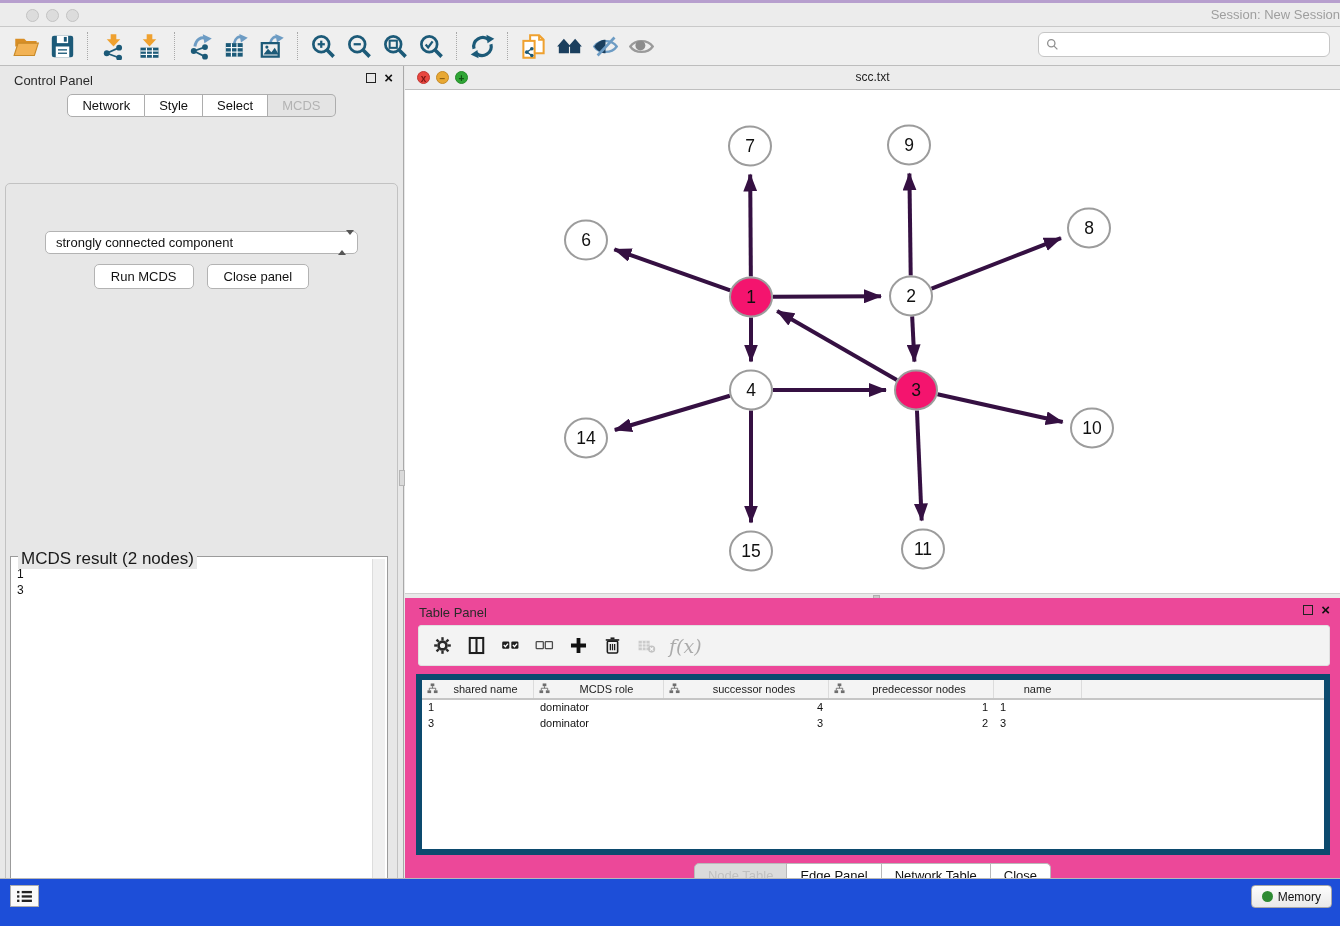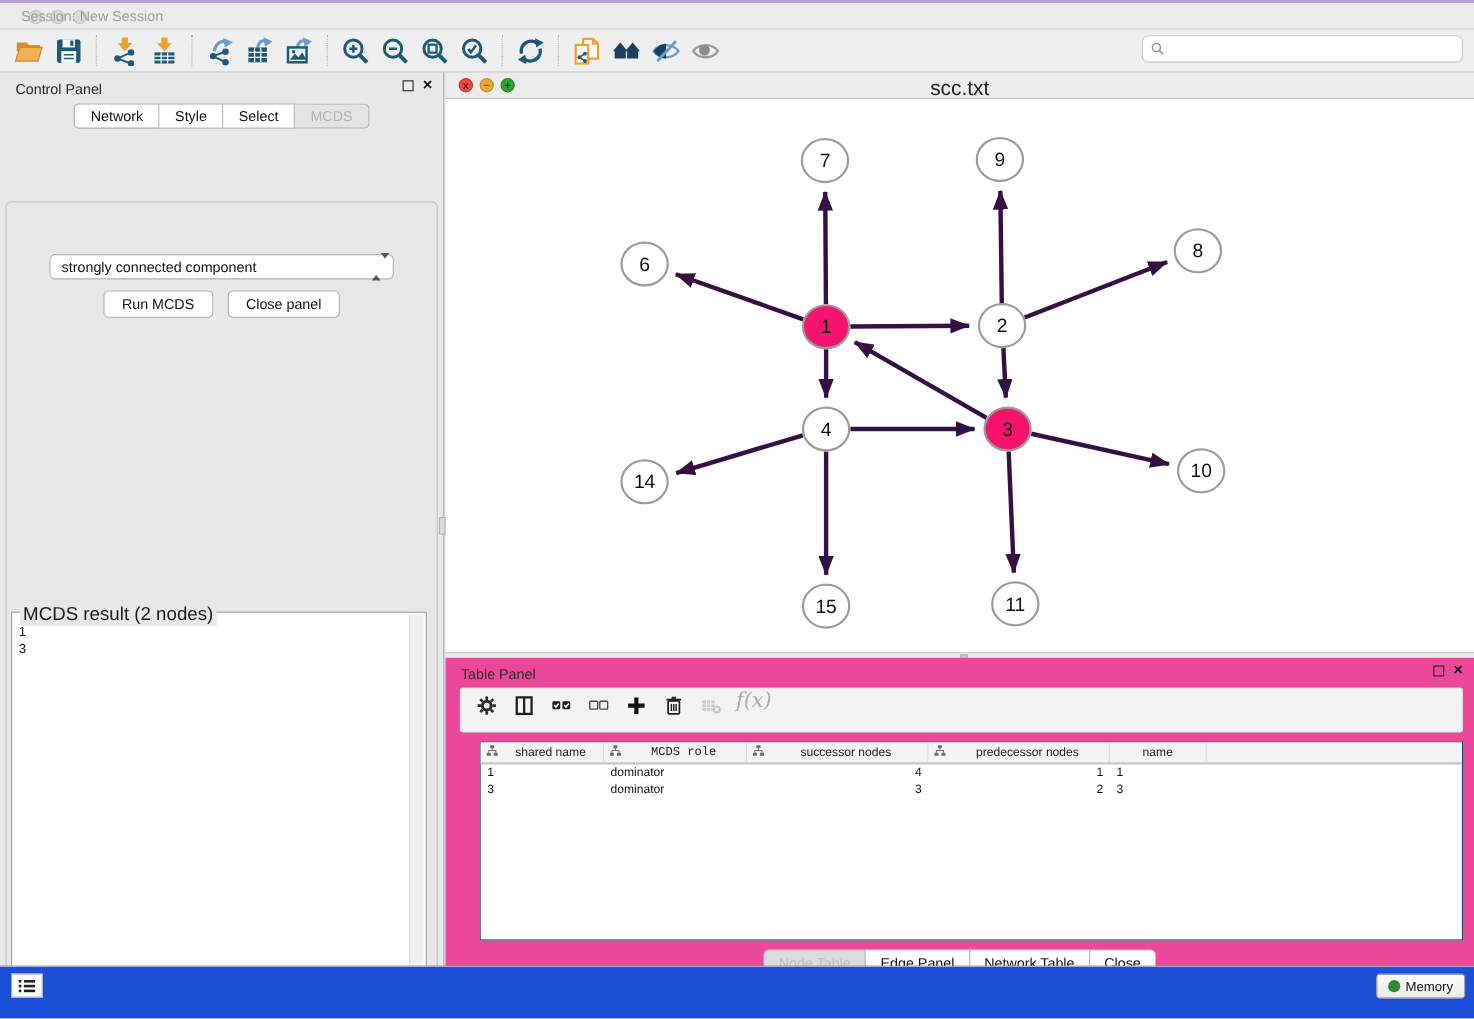--- a/index.html
+++ b/index.html
@@ -3,21 +3,21 @@
 <meta charset="utf-8">
 <style>
   * { margin:0; padding:0; box-sizing:border-box; }
   html,body { width:1340px; height:926px; }
   body { font-family:"Liberation Sans","DejaVu Sans",sans-serif; background:#E8E8E8; overflow:hidden; position:relative; }
   .screen { position:absolute; inset:0; background:#E8E8E8; }
 
   
   .top-accent { position:absolute; left:0; top:0; right:0; height:3px; background:#B79FCE; }
   .titlebar { position:absolute; left:0; top:3px; right:0; height:24px; background:#ECECEC; border-bottom:1px solid #C9C9C9; }
-  .titlebar .title { position:absolute; left:0; right:0; top:4px; text-align:left; font-size:13px; color:#9E9E9E;margin-left:19px; }
+  .titlebar .title { position:absolute; left:0; right:0; top:4px; text-align:right; font-size:13px; color:#9E9E9E; }
   .tl-dot { position:absolute; top:6px; width:13px; height:13px; border-radius:50%; background:#DCDCDC; border:1px solid #C3C3C3; }
 
   
   .toolbar { position:absolute; left:0; top:27px; right:0; height:39px; background:#EFEFEF; border-bottom:1px solid #BDBDBD; display:flex; align-items:center; padding-left:8px; }
   .tb-btn { width:36px; height:34px; display:flex; align-items:center; justify-content:center; }
   .tb-btn svg { width:27px; height:27px; }
   .tb-sep { width:1px; height:28px; border-left:1px dotted #A9A9A9; margin:0 7px; }
   .search-field { position:absolute; right:10px; top:5px; width:292px; height:25px; background:#fff; border:1px solid #C6C6C6; border-radius:6px; display:flex; align-items:center; padding-left:7px; }
   .search-field svg { width:13px; height:13px; }
 
@@ -48,40 +48,40 @@
   .cp-btn { background:#fff; border:1px solid #B3B3B3; border-radius:5px; font-size:13px; color:#111; padding:4px 16px; min-width:95px; text-align:center; }
 
   .result-box { position:absolute; left:4px; right:9px; top:372px; bottom:4px; border:1px solid #9B9B9B; background:#fff; }
   .result-legend { position:absolute; left:7px; top:-8px; background:#E7E7E7; padding:0 3px; font-size:17px; color:#1A1A1A; }
   .result-items { padding:9px 0 0 6px; font-size:12px; color:#111; line-height:16px; white-space:pre-line; }
   .result-scroll { position:absolute; right:2px; top:2px; bottom:2px; width:13px; background:#F0F0F0; border-left:1px solid #DDD; }
 
   
   .net-window { position:absolute; left:0; top:0; right:0; height:527px; }
   .net-titlebar { height:24px; background:#ECECEC; border-bottom:1px solid #BFBFBF; position:relative; }
-  .net-title { position:absolute; left:0; right:0; top:4px; text-align:center; font-size:19px; color:#222; }
+  .net-title { position:absolute; left:0; right:0; top:4px; text-align:center; font-size:12px; color:#222; }
   .traffic { position:absolute; top:5px; width:13px; height:13px; border-radius:50%; font-size:10px; font-weight:bold; text-align:center; line-height:13px; }
   .traffic.red { background:#E8463F; border:1px solid #C23732; color:#7E1613; }
   .traffic.yellow { background:#E8A833; border:1px solid #C58A26; color:#8A5D0D; }
   .traffic.green { background:#2FA535; border:1px solid #248A2A; color:#0E5213; }
   .net-canvas { position:absolute; left:0; top:24px; right:0; bottom:0; background:#fff; }
 
   .h-splitter { position:absolute; left:0; top:527px; right:0; height:5px; background:#E9E9E9; border-top:1px solid #CFCFCF; }
   .h-splitter .grip { position:absolute; left:50%; top:1px; width:7px; height:4px; background:#C9C9C9; border:1px solid #AFAFAF; }
   .v-grip { position:absolute; left:-6px; top:404px; width:6px; height:16px; background:#DADADA; border:1px solid #B5B5B5; }
 
   
   .table-panel { position:absolute; left:0; top:532px; right:0; bottom:0; background:#ec4899; }
-  .tp-toolbar { position:absolute; left:13px; right:10px; top:27px; height:41px; background:#F3F3F3; border:1px solid #E0E0E0; border-radius:3px; display:flex; align-items:flex-start; padding-left:8px; gap:4px; }
+  .tp-toolbar { position:absolute; left:13px; right:10px; top:27px; height:41px; background:#F3F3F3; border:1px solid #E0E0E0; border-radius:3px; display:flex; align-items:center; padding-left:8px; gap:4px; }
   .tp-btn { width:30px; height:30px; display:flex; align-items:center; justify-content:center; }
   .tp-btn svg { width:19px; height:19px; }
   .tp-btn.disabled { opacity:.45; }
   .fx-label { font-family:"DejaVu Serif","Liberation Serif",serif; font-style:italic; font-size:19px; color:#ABABAB; margin-left:4px; }
 
-  .data-table { position:absolute; left:31px; right:10px; top:76px; height:181px; background:#fff; border:1px solid #0c4a6e; }
+  .data-table { position:absolute; left:11px; right:10px; top:76px; height:181px; background:#fff; border:6px solid #0c4a6e; }
   .thead { display:flex; height:20px; background:#F4F4F4; border-bottom:2px solid #C6C6C6; }
   .th { display:flex; align-items:center; font-size:11px; color:#222; border-right:1px solid #DCDCDC; position:relative; }
   .th .th-label { flex:1; text-align:center; }
   .th .tree { margin-left:5px; }
   .trow { display:flex; height:16px; font-size:11px; color:#111; }
   .td { padding:1px 6px 0 6px; overflow:hidden; white-space:nowrap; }
 
   .tp-tabs { position:absolute; left:0; right:0; top:265px; display:flex; justify-content:center; }
   .tp-tab { padding:4px 13px; font-size:13px; background:#fff; border:1px solid #B9B9B9; border-left:none; color:#111; }
   .tp-tab:first-child { border-left:1px solid #B9B9B9; border-radius:5px 0 0 5px; }
@@ -453,21 +453,21 @@
         <div class="thead">
             <div class="th" style="width: 112px;">
               <span class="tree"><svg viewBox="0 0 12 12" width="11" height="11">
                   <rect x="4" y="0.5" width="4" height="3" fill="#6E6E6E"></rect>
                   <rect x="0.5" y="8" width="4" height="3" fill="#6E6E6E"></rect>
                   <rect x="7.5" y="8" width="4" height="3" fill="#6E6E6E"></rect>
                   <path d="M6 3.5v2.2 M2.5 8V5.7h7V8" fill="none" stroke="#6E6E6E" stroke-width="1"></path>
                 </svg></span>
               <span class="th-label">shared name</span>
             </div>
-            <div class="th" style="width: 130px; font-family: Liberation Mono, monospace;">
+            <div class="th" style="width: 130px;">
               <span class="tree"><svg viewBox="0 0 12 12" width="11" height="11">
                   <rect x="4" y="0.5" width="4" height="3" fill="#6E6E6E"></rect>
                   <rect x="0.5" y="8" width="4" height="3" fill="#6E6E6E"></rect>
                   <rect x="7.5" y="8" width="4" height="3" fill="#6E6E6E"></rect>
                   <path d="M6 3.5v2.2 M2.5 8V5.7h7V8" fill="none" stroke="#6E6E6E" stroke-width="1"></path>
                 </svg></span>
               <span class="th-label">MCDS role</span>
             </div>
             <div class="th" style="width: 165px;">
               <span class="tree"><svg viewBox="0 0 12 12" width="11" height="11">

